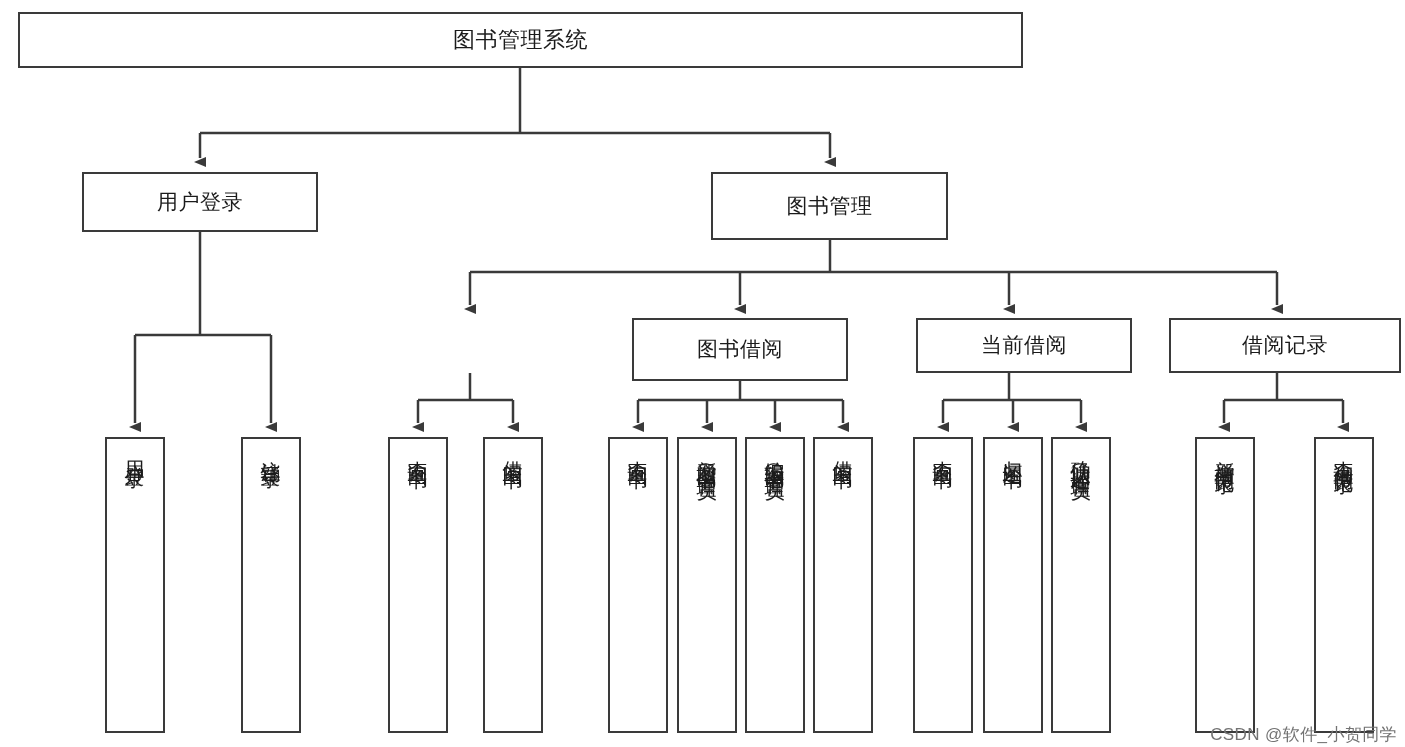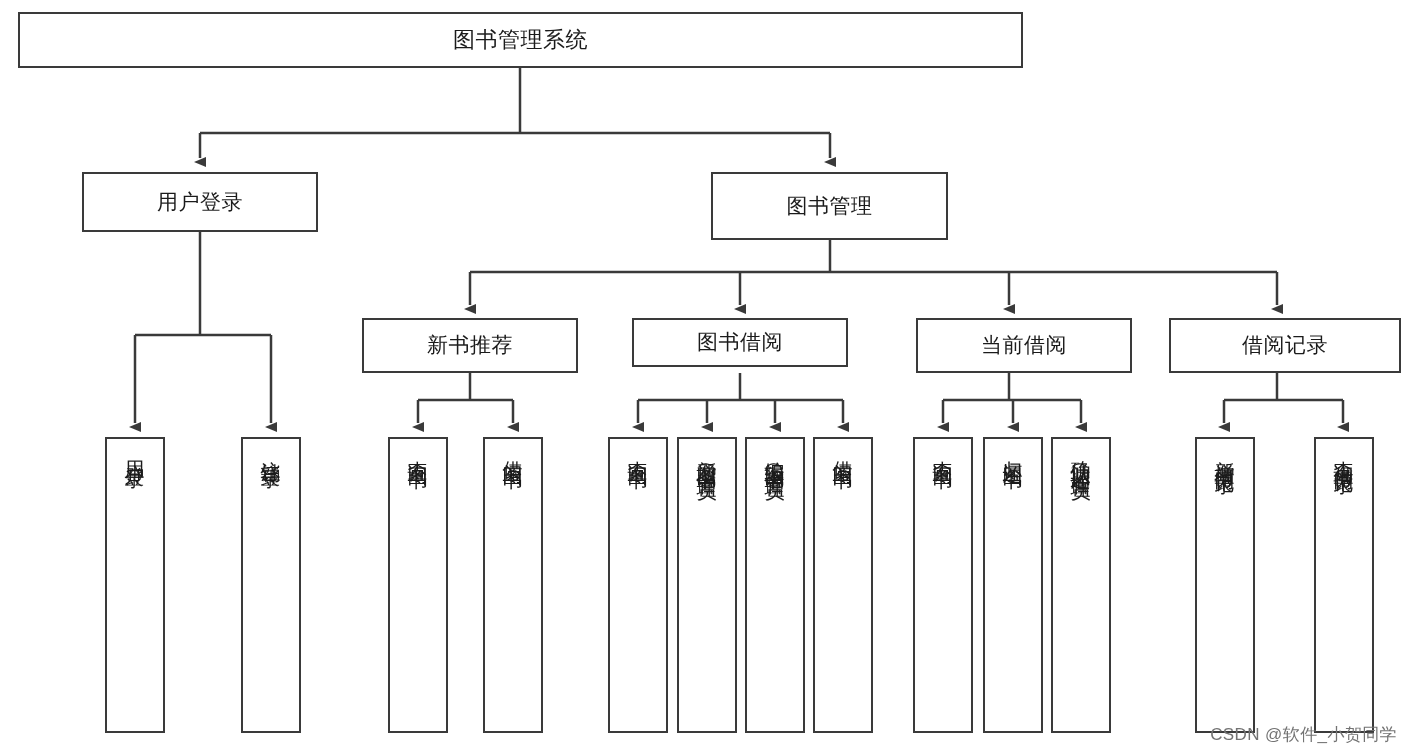--- a/index.html
+++ b/index.html
@@ -136,25 +136,22 @@
   </div>
 
   <div class="node horiz" style="left:82px; top:172px; width:236px; height:60px;">
     <span class="label">用户登录</span>
   </div>
 
   <div class="node horiz" style="left:711px; top:172px; width:237px; height:68px;">
     <span class="label">图书管理</span>
   </div>
 
-  <div class="node horiz" style="left:362px; top:318px; width:216px; height:55px;">
-    <span class="label">新书推荐</span>
-  </div>
-
-  <div class="node horiz" style="left:632px; top:318px; width:216px; height:49px;">
+
+  <div class="node horiz" style="left:632px; top:318px; width:216px; height:63px;">
     <span class="label">图书借阅</span>
   </div>
 
   <div class="node horiz" style="left:901px; top:318px; width:216px; height:55px;margin-left:15px;">
     <span class="label">当前借阅</span>
   </div>
 
   <div class="node horiz" style="left:1169px; top:318px; width:232px; height:55px;">
     <span class="label">借阅记录</span>
   </div>

